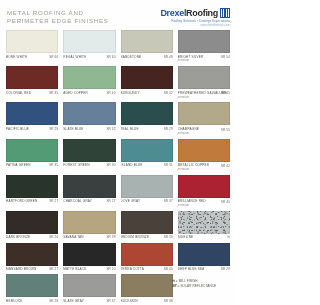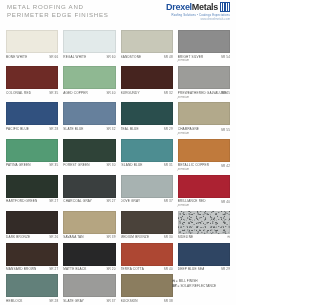--- a/index.html
+++ b/index.html
@@ -13,21 +13,21 @@
     position: relative;
     width: 236px; height: 305px;
     background: #fefefe;
     padding: 0;
   }
 
   
   .header {
     position: relative;
     height: 30px;
-    padding: 0 6px 0 7px;
+    padding: 6px 6px 0 7px;
     display: flex;
     justify-content: space-between;
     align-items: flex-start;
   }
   .title-block {
     padding-top: 3px;
   }
   .title-line {
     font-size: 6.1px;
     letter-spacing: 0.75px;
@@ -193,21 +193,21 @@
 
   <div class="header">
     <div class="title-block">
       <div class="title-line">METAL ROOFING AND</div>
       <div class="title-line">PERIMETER EDGE FINISHES</div>
     </div>
 
     <div class="logo-block">
       <div class="logo-row">
         <span class="logo-word logo-drexel">Drexel</span>
-        <span class="logo-word logo-metals">Metals</span>
+        <span class="logo-word logo-metals">Roofing</span>
         <span class="logo-mark"></span>
       </div>
       <div class="logo-tag">Roofing Solutions • Coatings Expectations</div>
       <div class="logo-url">www.drexelmetals.com</div>
     </div>
   </div>
 
   <div class="grid" id="swatch-grid">
       <div class="cell">
         <div class="chip" style="background-color: rgb(237, 234, 222);"></div>

